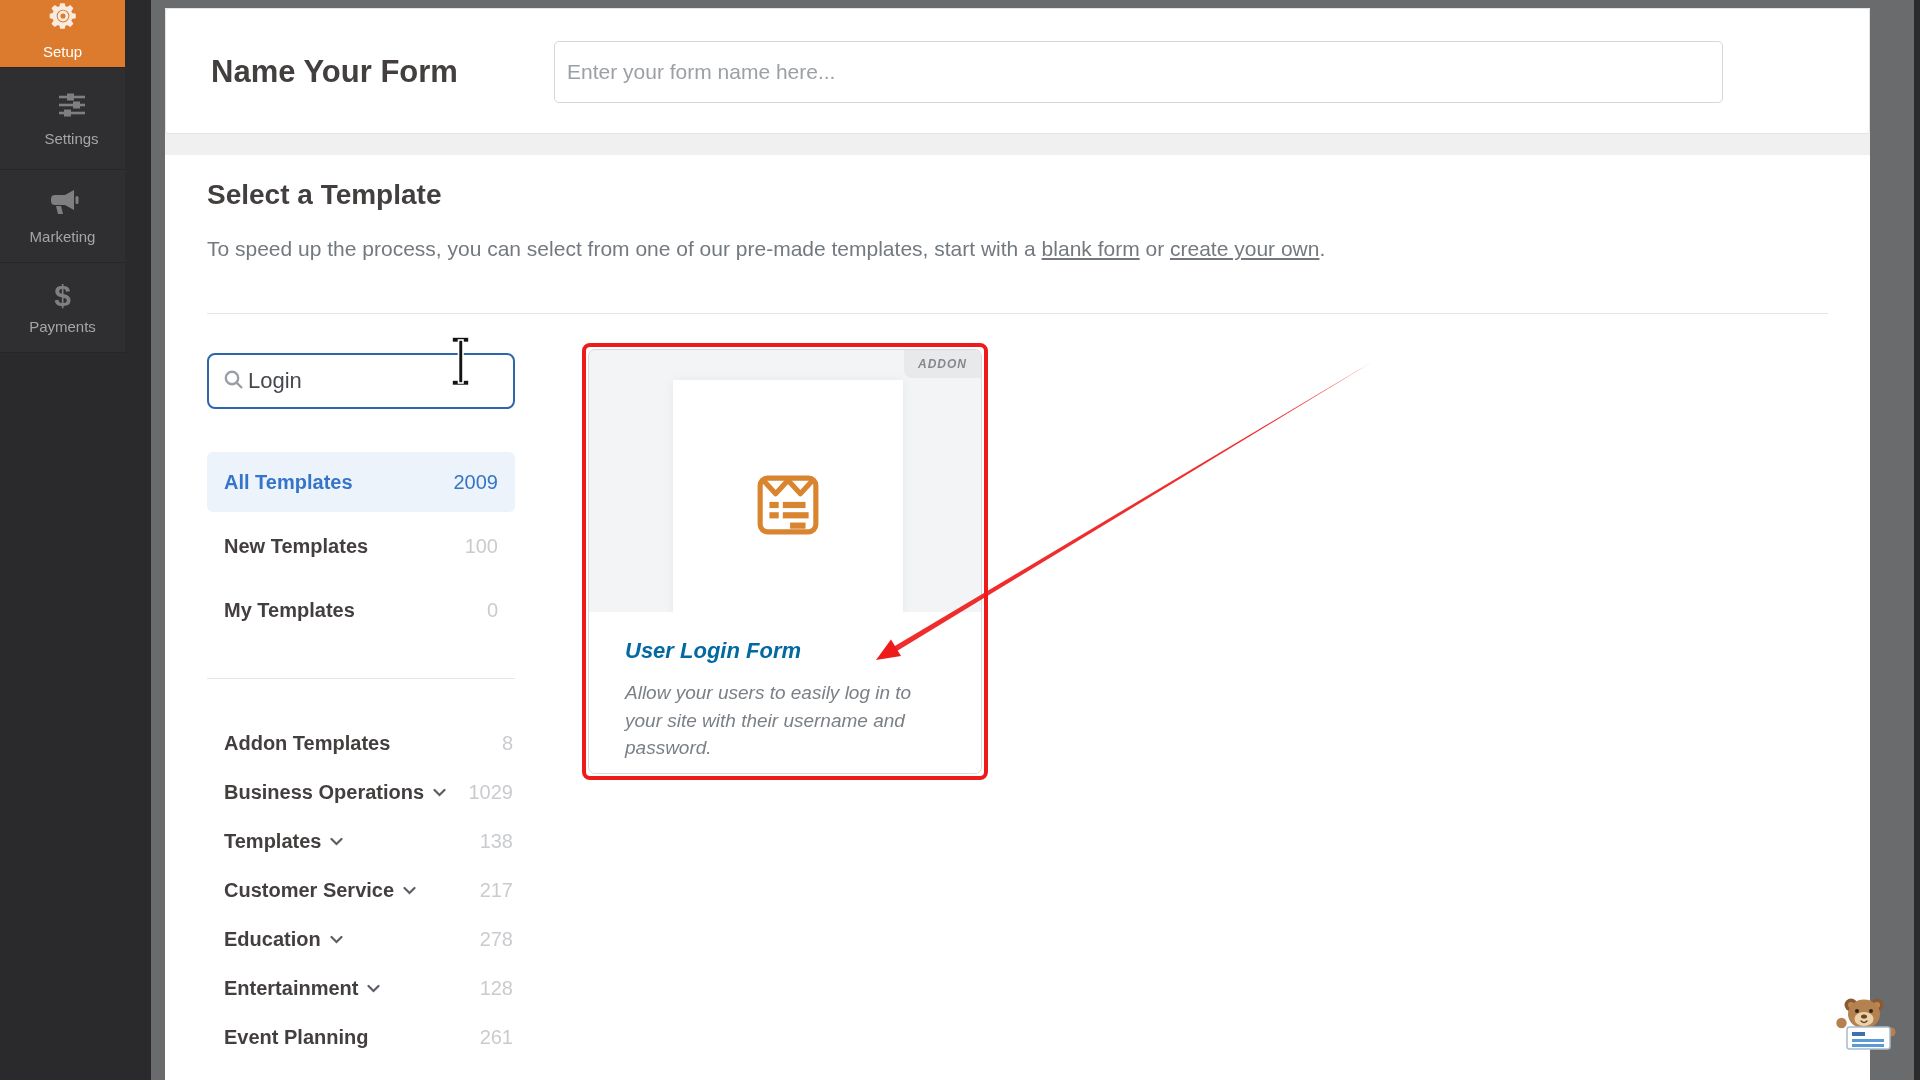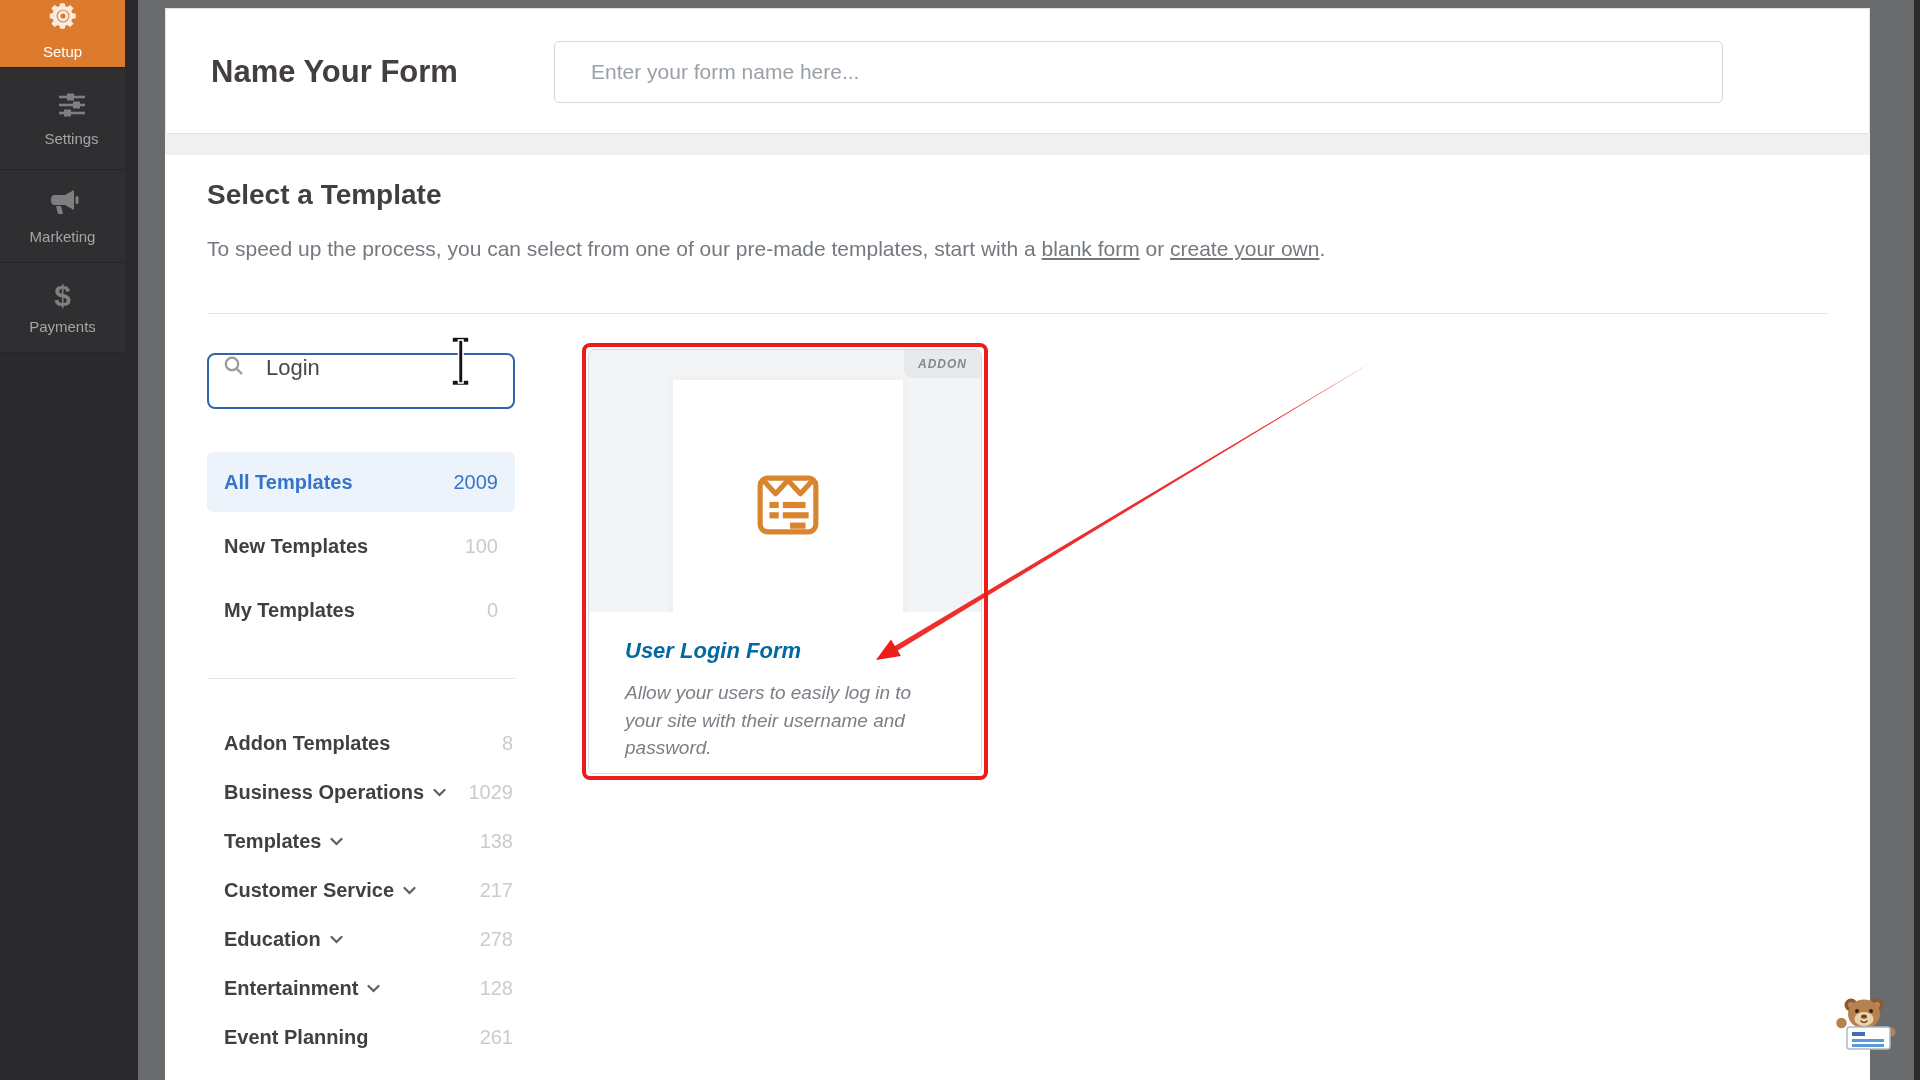--- a/index.html
+++ b/index.html
@@ -1,20 +1,20 @@
 <!DOCTYPE html>
 <html><head>
 <meta charset="utf-8">
 <style>
   * { margin:0; padding:0; box-sizing:border-box; }
   html,body { width:1920px; height:1080px; overflow:hidden;
     font-family:"Liberation Sans", sans-serif; background:#6a6b6d; }
 
   
-  .sidebar { position:absolute; left:0; top:0; width:138px; height:1080px; background:#2a2a2c; }
+  .sidebar { position:absolute; left:0; top:0; width:151px; height:1080px; background:#2a2a2c; }
   .side-item { width:125px; display:flex; flex-direction:column; align-items:center;
     justify-content:center; background:#2f2f31; border-bottom:1px solid #262628;
     color:#a5a5a7; font-size:15px; overflow:hidden; cursor:pointer; }
   .side-item .lbl { margin-top:7px; }
   .side-item svg, .side-item .glyph { opacity:.85; }
   .side-item .glyph { font-size:30px; font-weight:bold; color:#8e8e90; line-height:1; }
   .side-setup { height:68px; background:#dc7a2d; color:#ffffff; }
   .side-setup .glyphwrap { margin-top:-8px; }
   .side-fields { height:102px; } .side-settings { height:102px;padding-left:18px; }
   .side-marketing { height:93px; } .side-payments { height:90px; }
@@ -23,33 +23,33 @@
   
   .container { position:absolute; left:165px; top:8px; width:1705px; height:1072px; background:#f0f0f1; }
   .edge-dark { position:absolute; right:0; top:0; width:6px; height:1080px; background:#2b2b2c; }
 
   .header-card { position:absolute; left:0; top:0; width:100%; height:126px; background:#ffffff;
     border:1px solid #e3e3e5; border-radius:3px; }
   .header-title { position:absolute; left:45px; top:0; height:126px; display:flex; align-items:center;
     font-size:31px; font-weight:700; color:#443f3f; }
   .form-name-input { position:absolute; left:388px; top:32px; width:1169px; height:62px;
     border:1px solid #d4d6d9; border-radius:5px; font-size:21px; color:#8f959c;
-    padding:0 36px; font-family:"Liberation Sans", sans-serif; background:#fff; outline:none; }
+    padding:0 12px; font-family:"Liberation Sans", sans-serif; background:#fff; outline:none; }
   .form-name-input::placeholder { color:#9aa0a6; }
 
   .content-card { position:absolute; left:0; top:147px; width:100%; height:925px; background:#ffffff; }
   .section-heading { position:absolute; left:42px; top:24px; font-size:28px; font-weight:700; color:#443f3f; }
   .section-sub { position:absolute; left:42px; top:82px; font-size:21px; color:#73797f; }
   .section-sub a { color:#73797f; text-decoration:underline; cursor:pointer; }
   .rule-full { position:absolute; left:42px; right:42px; top:158px; height:1px; background:#e5e6e8; }
 
   
   .left-col { position:absolute; left:42px; top:198px; width:308px; }
   .search-box { height:56px; border:2px solid #2f66ab; border-radius:8px; background:#fff;
-    display:flex; padding:0 14px; gap:22px; }
+    display:flex; align-items:center; padding:0 14px; gap:4px; }
   .search-box .q { font-size:22px; color:#45484d; }
   .nav-list { margin-top:43px; display:flex; flex-direction:column; gap:4px; }
   .nav-row { height:60px; display:flex; align-items:center; padding:0 17px; border-radius:6px;
     font-size:20px; font-weight:600; color:#443f3f; cursor:pointer; }
   .nav-row .cnt { margin-left:auto; font-weight:400; color:#c9cbce; font-size:20px; }
   .nav-row.active { background:#edf3fa; color:#3674c9; }
   .nav-row.active .cnt { color:#3674c9; }
   .rule-col { margin-top:38px; height:1px; background:#e5e6e8; }
   .cat-list { margin-top:40px; display:flex; flex-direction:column; }
   .cat-row { height:49px; display:flex; align-items:center; padding:0 2px 0 17px;

